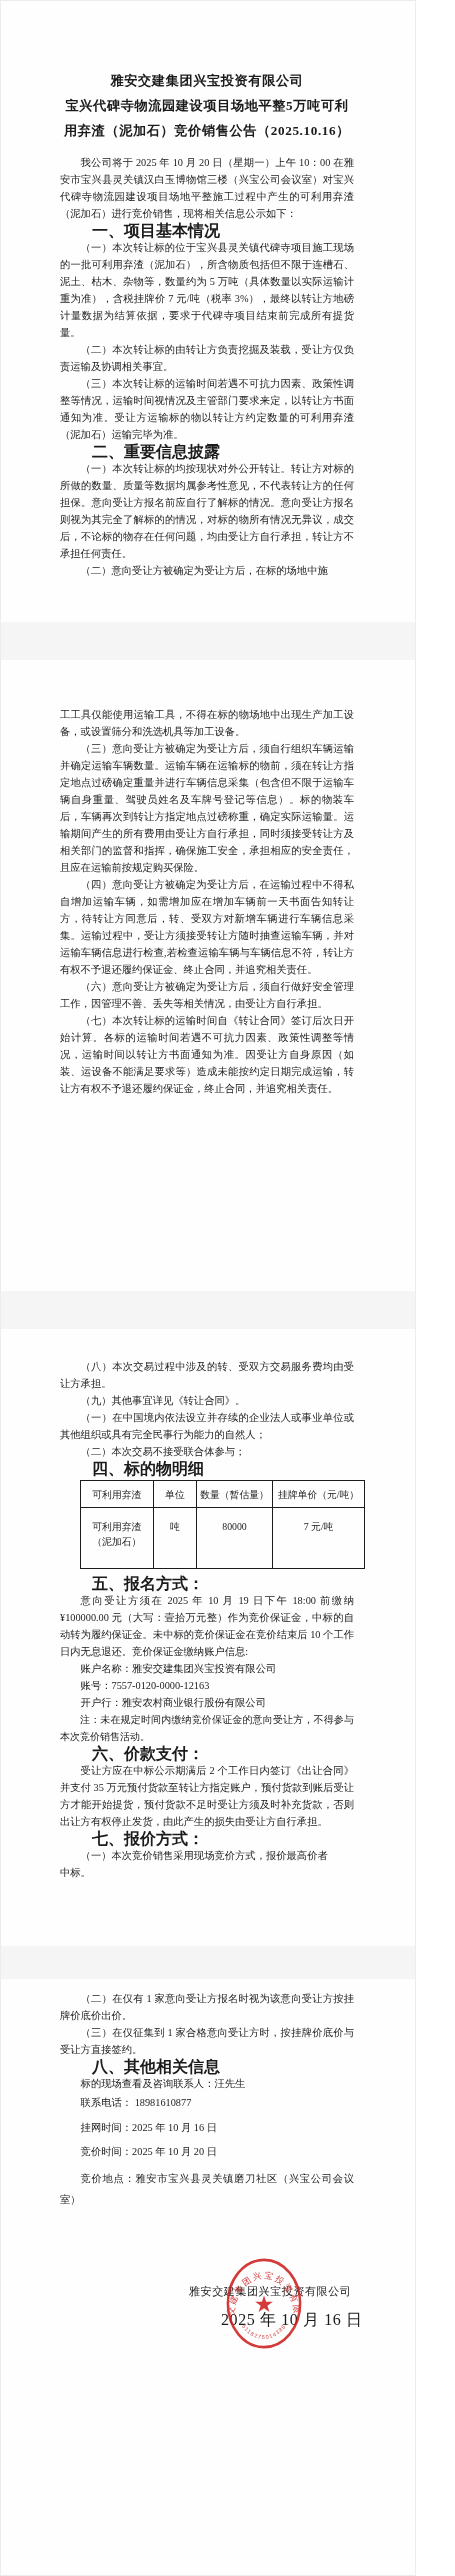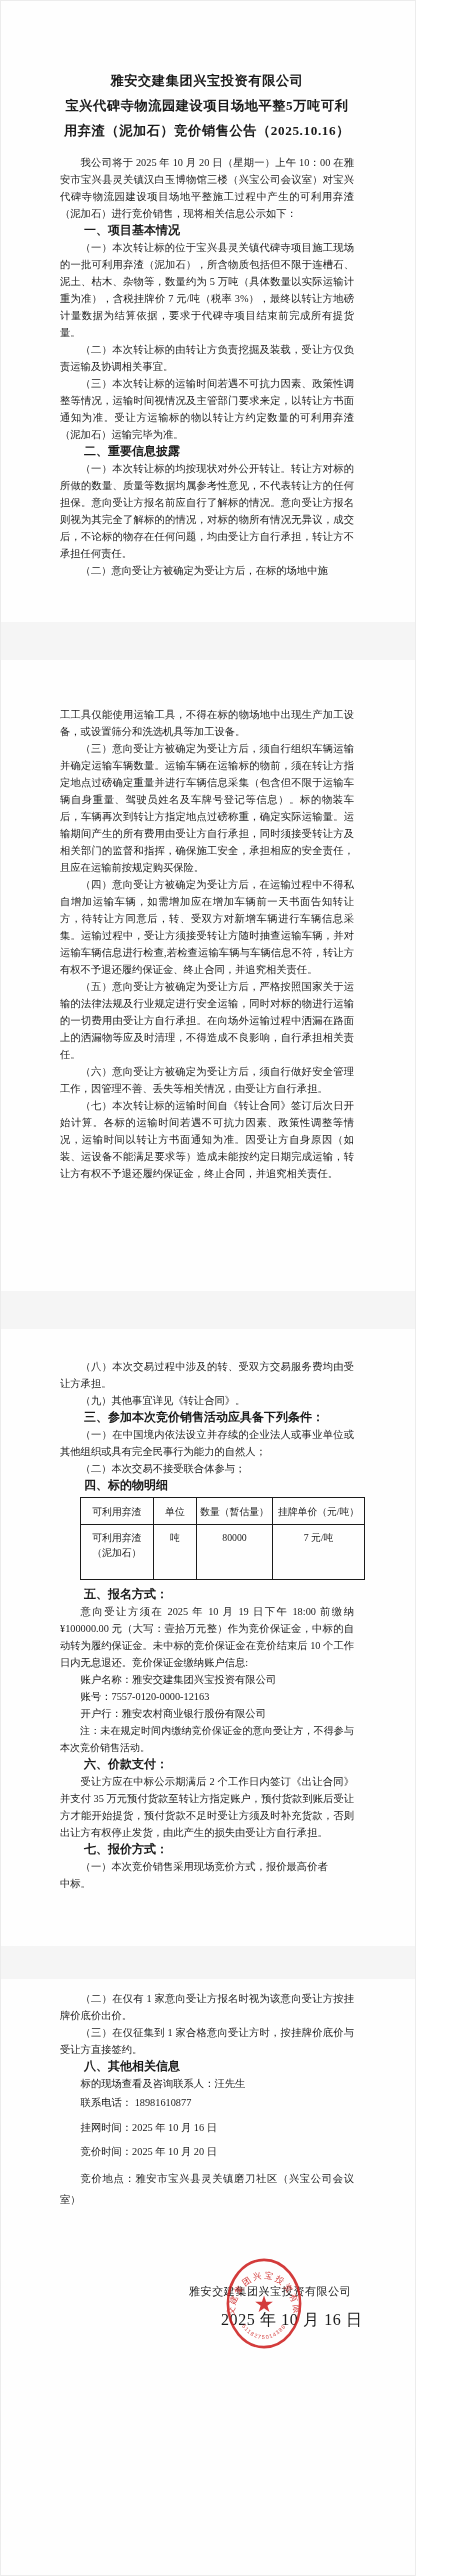--- a/index.html
+++ b/index.html
@@ -15,37 +15,37 @@
   }
   .sep{position:absolute;left:0;width:455px;background:#f5f5f5;}
   .title{
     text-align:center;font-weight:bold;font-size:13.2px;line-height:25px;
     font-family:"Liberation Serif","DejaVu Serif",serif;letter-spacing:0.6px;
   }
   p{margin:0;font-size:10.3px;line-height:17px;text-align:justify;}
   p.ind{text-indent:2em;}
   p.head{
     font-weight:bold;text-indent:2em;
-    font-family:Liberation Serif, serif;font-size:12px;
+    font-family:Liberation Serif, serif;font-size:16px;
   }
   p.boldnote{
     font-weight:normal;text-indent:2em;
     font-family:"Liberation Sans","DejaVu Sans",sans-serif;font-size:10px;
   }
   .intro{margin-top:11px;}
   table.lots{
     border-collapse:collapse;margin:3.4px 0 5.2px 19.5px;width:264px;
     font-size:9.8px;table-layout:fixed;
   }
   table.lots th,table.lots td{
     border:0.9px solid #1b1b1b;text-align:center;vertical-align:middle;
     padding:1.7px 2.3px;font-weight:normal;line-height:15px;
   }
   table.lots th{height:22px;}
-  table.lots td{height:48px;vertical-align:top;padding-top:5px;}
+  table.lots td{height:48px;vertical-align:top;padding-top:11px;}
   .c1{width:68px;}.c2{width:37px;}.c3{width:71px;}.c4{width:86px;}
   .s8line{margin-top:7.5px;}
   .s8loc{line-height:21px;}
   .sig-company{position:absolute;left:188px;top:309px;font-size:11px;letter-spacing:0.6px;}
   .sig-date{position:absolute;left:220px;top:335px;font-size:16px;letter-spacing:0.6px;}
   .seal{position:absolute;left:224px;top:282px;opacity:0.86;}
 </style>
 </head>
 <body>
 
@@ -66,29 +66,27 @@
     <p class="ind">（三）本次转让标的运输时间若遇不可抗力因素、政策性调整等情况，运输时间视情况及主管部门要求来定，以转让方书面通知为准。受让方运输标的物以转让方约定数量的可利用弃渣（泥加石）运输完毕为准。</p>
     <p class="head">二、重要信息披露</p>
     <p class="ind">（一）本次转让标的均按现状对外公开转让。转让方对标的所做的数量、质量等数据均属参考性意见，不代表转让方的任何担保。意向受让方报名前应自行了解标的情况。意向受让方报名则视为其完全了解标的的情况，对标的物所有情况无异议，成交后，不论标的物存在任何问题，均由受让方自行承担，转让方不承担任何责任。</p>
     <p class="ind">（二）意向受让方被确定为受让方后，在标的场地中施</p>
   </div>
 
   <div class="page" style="top:689px;height:660px;padding-top:16px;">
     <p>工工具仅能使用运输工具，不得在标的物场地中出现生产加工设备，或设置筛分和洗选机具等加工设备。</p>
     <p class="ind">（三）意向受让方被确定为受让方后，须自行组织车辆运输并确定运输车辆数量。运输车辆在运输标的物前，须在转让方指定地点过磅确定重量并进行车辆信息采集（包含但不限于运输车辆自身重量、驾驶员姓名及车牌号登记等信息）。标的物装车后，车辆再次到转让方指定地点过磅称重，确定实际运输量。运输期间产生的所有费用由受让方自行承担，同时须接受转让方及相关部门的监督和指挥，确保施工安全，承担相应的安全责任，且应在运输前按规定购买保险。</p>
     <p class="ind">（四）意向受让方被确定为受让方后，在运输过程中不得私自增加运输车辆，如需增加应在增加车辆前一天书面告知转让方，待转让方同意后，转、受双方对新增车辆进行车辆信息采集。运输过程中，受让方须接受转让方随时抽查运输车辆，并对运输车辆信息进行检查,若检查运输车辆与车辆信息不符，转让方有权不予退还履约保证金、终止合同，并追究相关责任。</p>
-    <p class="ind">（五）意向受让方被确定为受让方后，严格按照国家关于运输的法律法规及行业规定进行安全运输，同时对标的物进行运输的一切费用由受让方自行承担。在向场外运输过程中洒漏在路面上的洒漏物等应及时清理，不得造成不良影响，自行承担相关责任。</p>
     <p class="ind">（六）意向受让方被确定为受让方后，须自行做好安全管理工作，因管理不善、丢失等相关情况，由受让方自行承担。</p>
     <p class="ind">（七）本次转让标的运输时间自《转让合同》签订后次日开始计算。各标的运输时间若遇不可抗力因素、政策性调整等情况，运输时间以转让方书面通知为准。因受让方自身原因（如装、运设备不能满足要求等）造成未能按约定日期完成运输，转让方有权不予退还履约保证金，终止合同，并追究相关责任。</p>
   </div>
 
   <div class="page" style="top:1349px;height:626px;padding-top:8px;">
     <p class="ind">（八）本次交易过程中涉及的转、受双方交易服务费均由受让方承担。</p>
     <p class="ind">（九）其他事宜详见《转让合同》。</p>
-    <p class="head">三、参加本次竞价销售活动应具备下列条件：</p>
     <p class="ind">（一）在中国境内依法设立并存续的企业法人或事业单位或其他组织或具有完全民事行为能力的自然人；</p>
     <p class="ind">（二）本次交易不接受联合体参与；</p>
     <p class="head">四、标的物明细</p>
 
     <table class="lots">
       <thead>
         <tr>
           <th class="c1">可利用弃渣</th>
           <th class="c2">单位</th>
           <th class="c3">数量（暂估量）</th>

